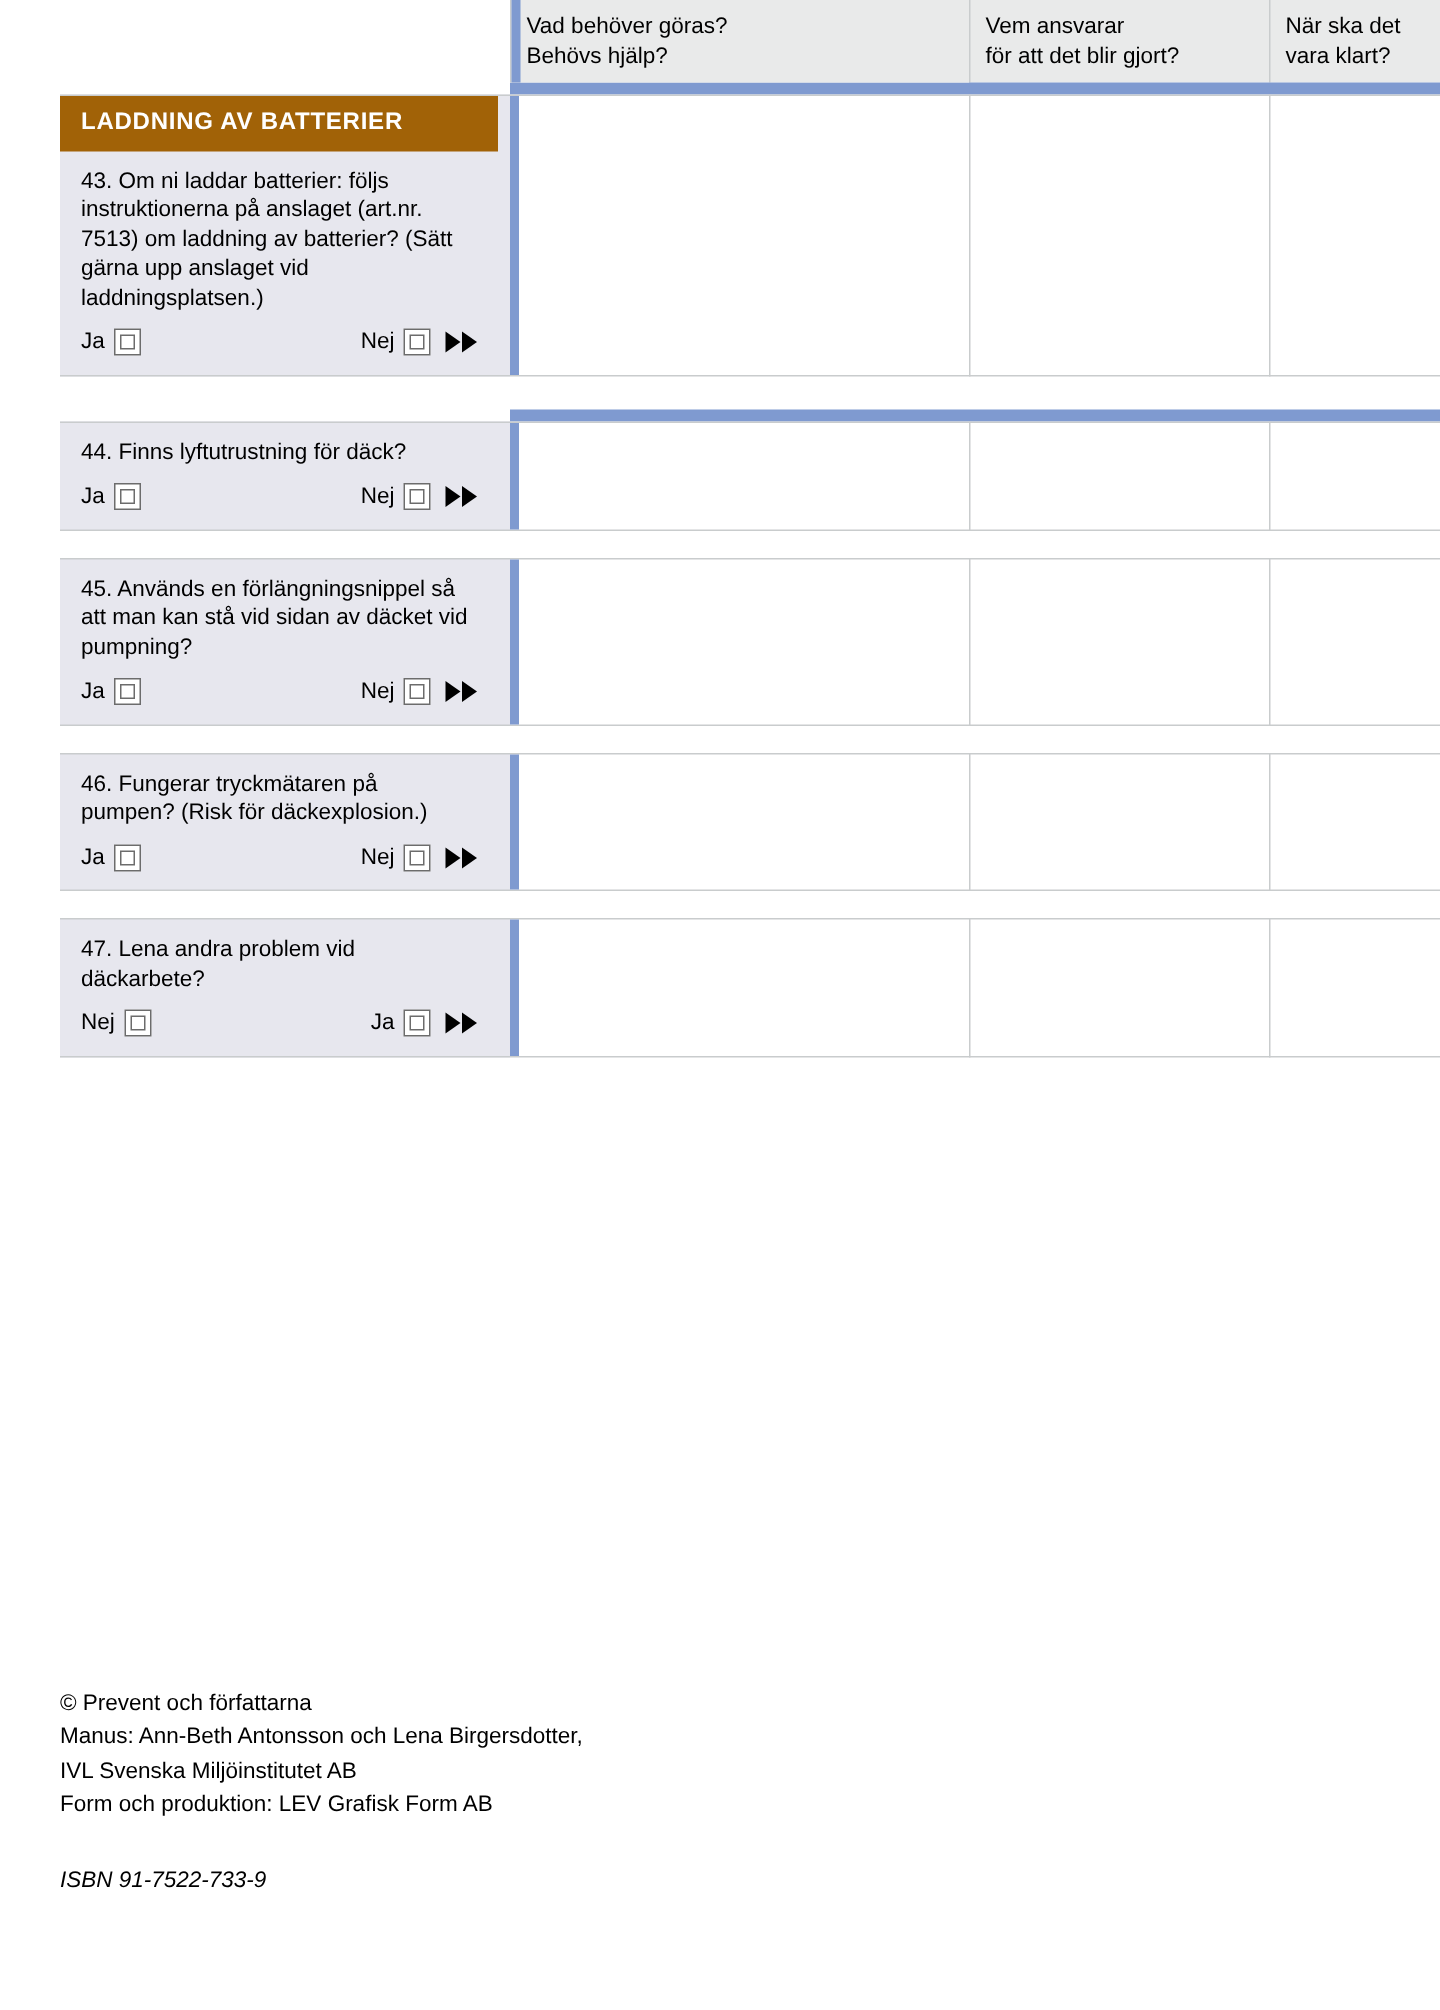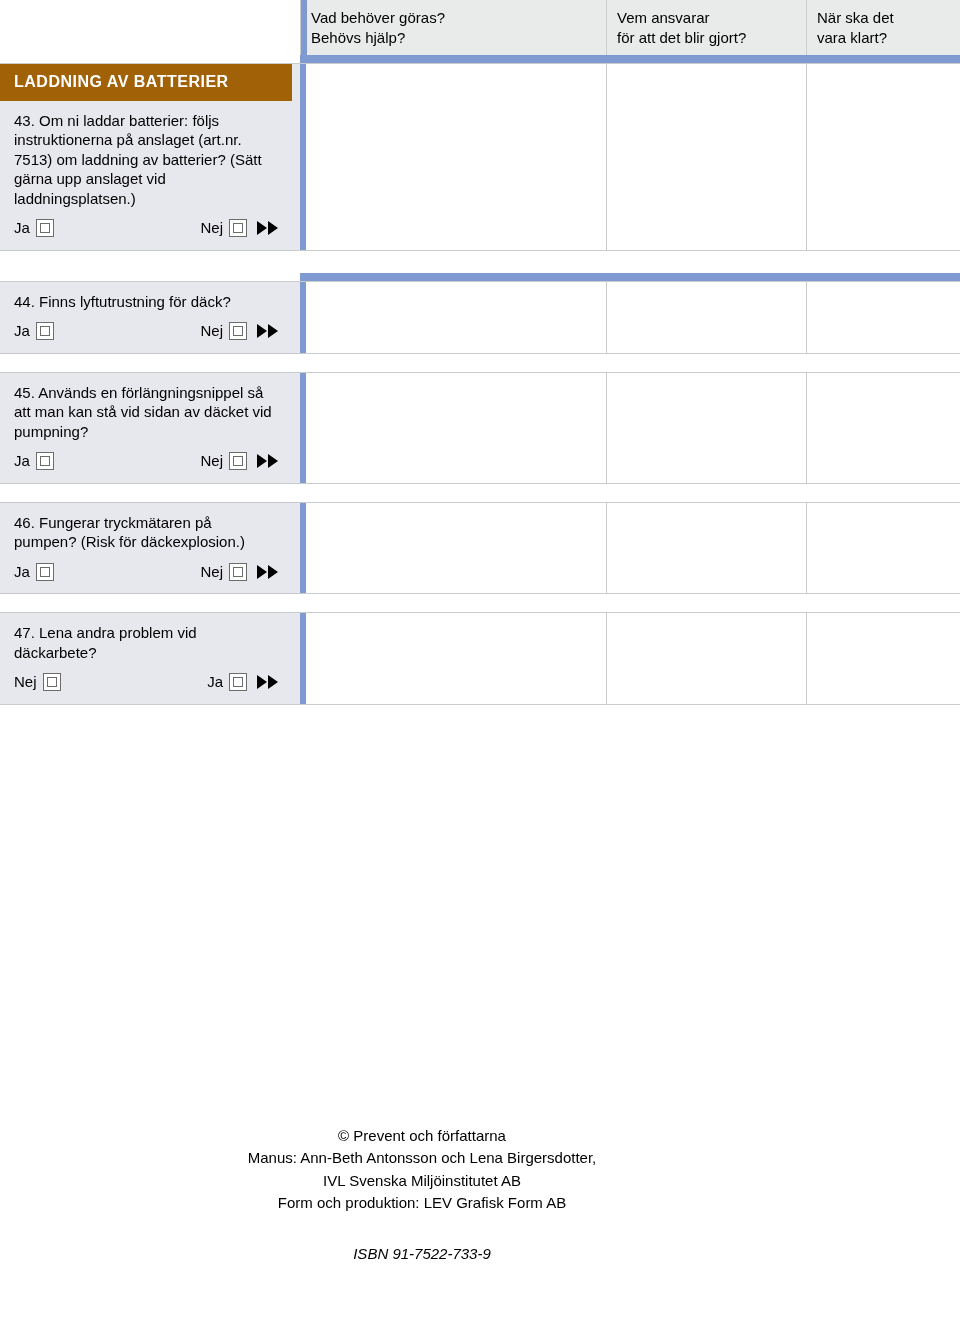--- a/index.html
+++ b/index.html
@@ -7,20 +7,21 @@
     font-family: "Helvetica Neue", Helvetica, Arial, sans-serif;
     font-size: 15px;
     background: #fff;
     width: 960px;
     color: #000;
     line-height: 1.3;
   }
   .page {
     width: 844px;
     position: relative;
+    margin-left: 40px;
   }
   .grid-row {
     display: grid;
     grid-template-columns: 300px 306px 200px 154px;
     align-items: stretch;
   }
   .qcol { padding-right: 8px; }
   .vsep {
     position: relative;
   }
@@ -114,21 +115,20 @@
   .question-block .cell-mid {
     border-top: 1px solid #c9cccd;
     border-bottom: 1px solid #c9cccd;
   }
   .question-block .gcell {
     border-top: 1px solid #c9cccd;
     border-bottom: 1px solid #c9cccd;
     border-left: 1px solid #c9cccd;
   }
   .footer {
-    text-align: center;
     margin-top: 420px;
     font-size: 15px;
     line-height: 1.5;
     padding-bottom: 30px;
   }
   .footer .isbn { margin-top: 28px; font-style: italic; }
   .q47-gap { height: 18px; }
 </style>
 </head>
 <body>

